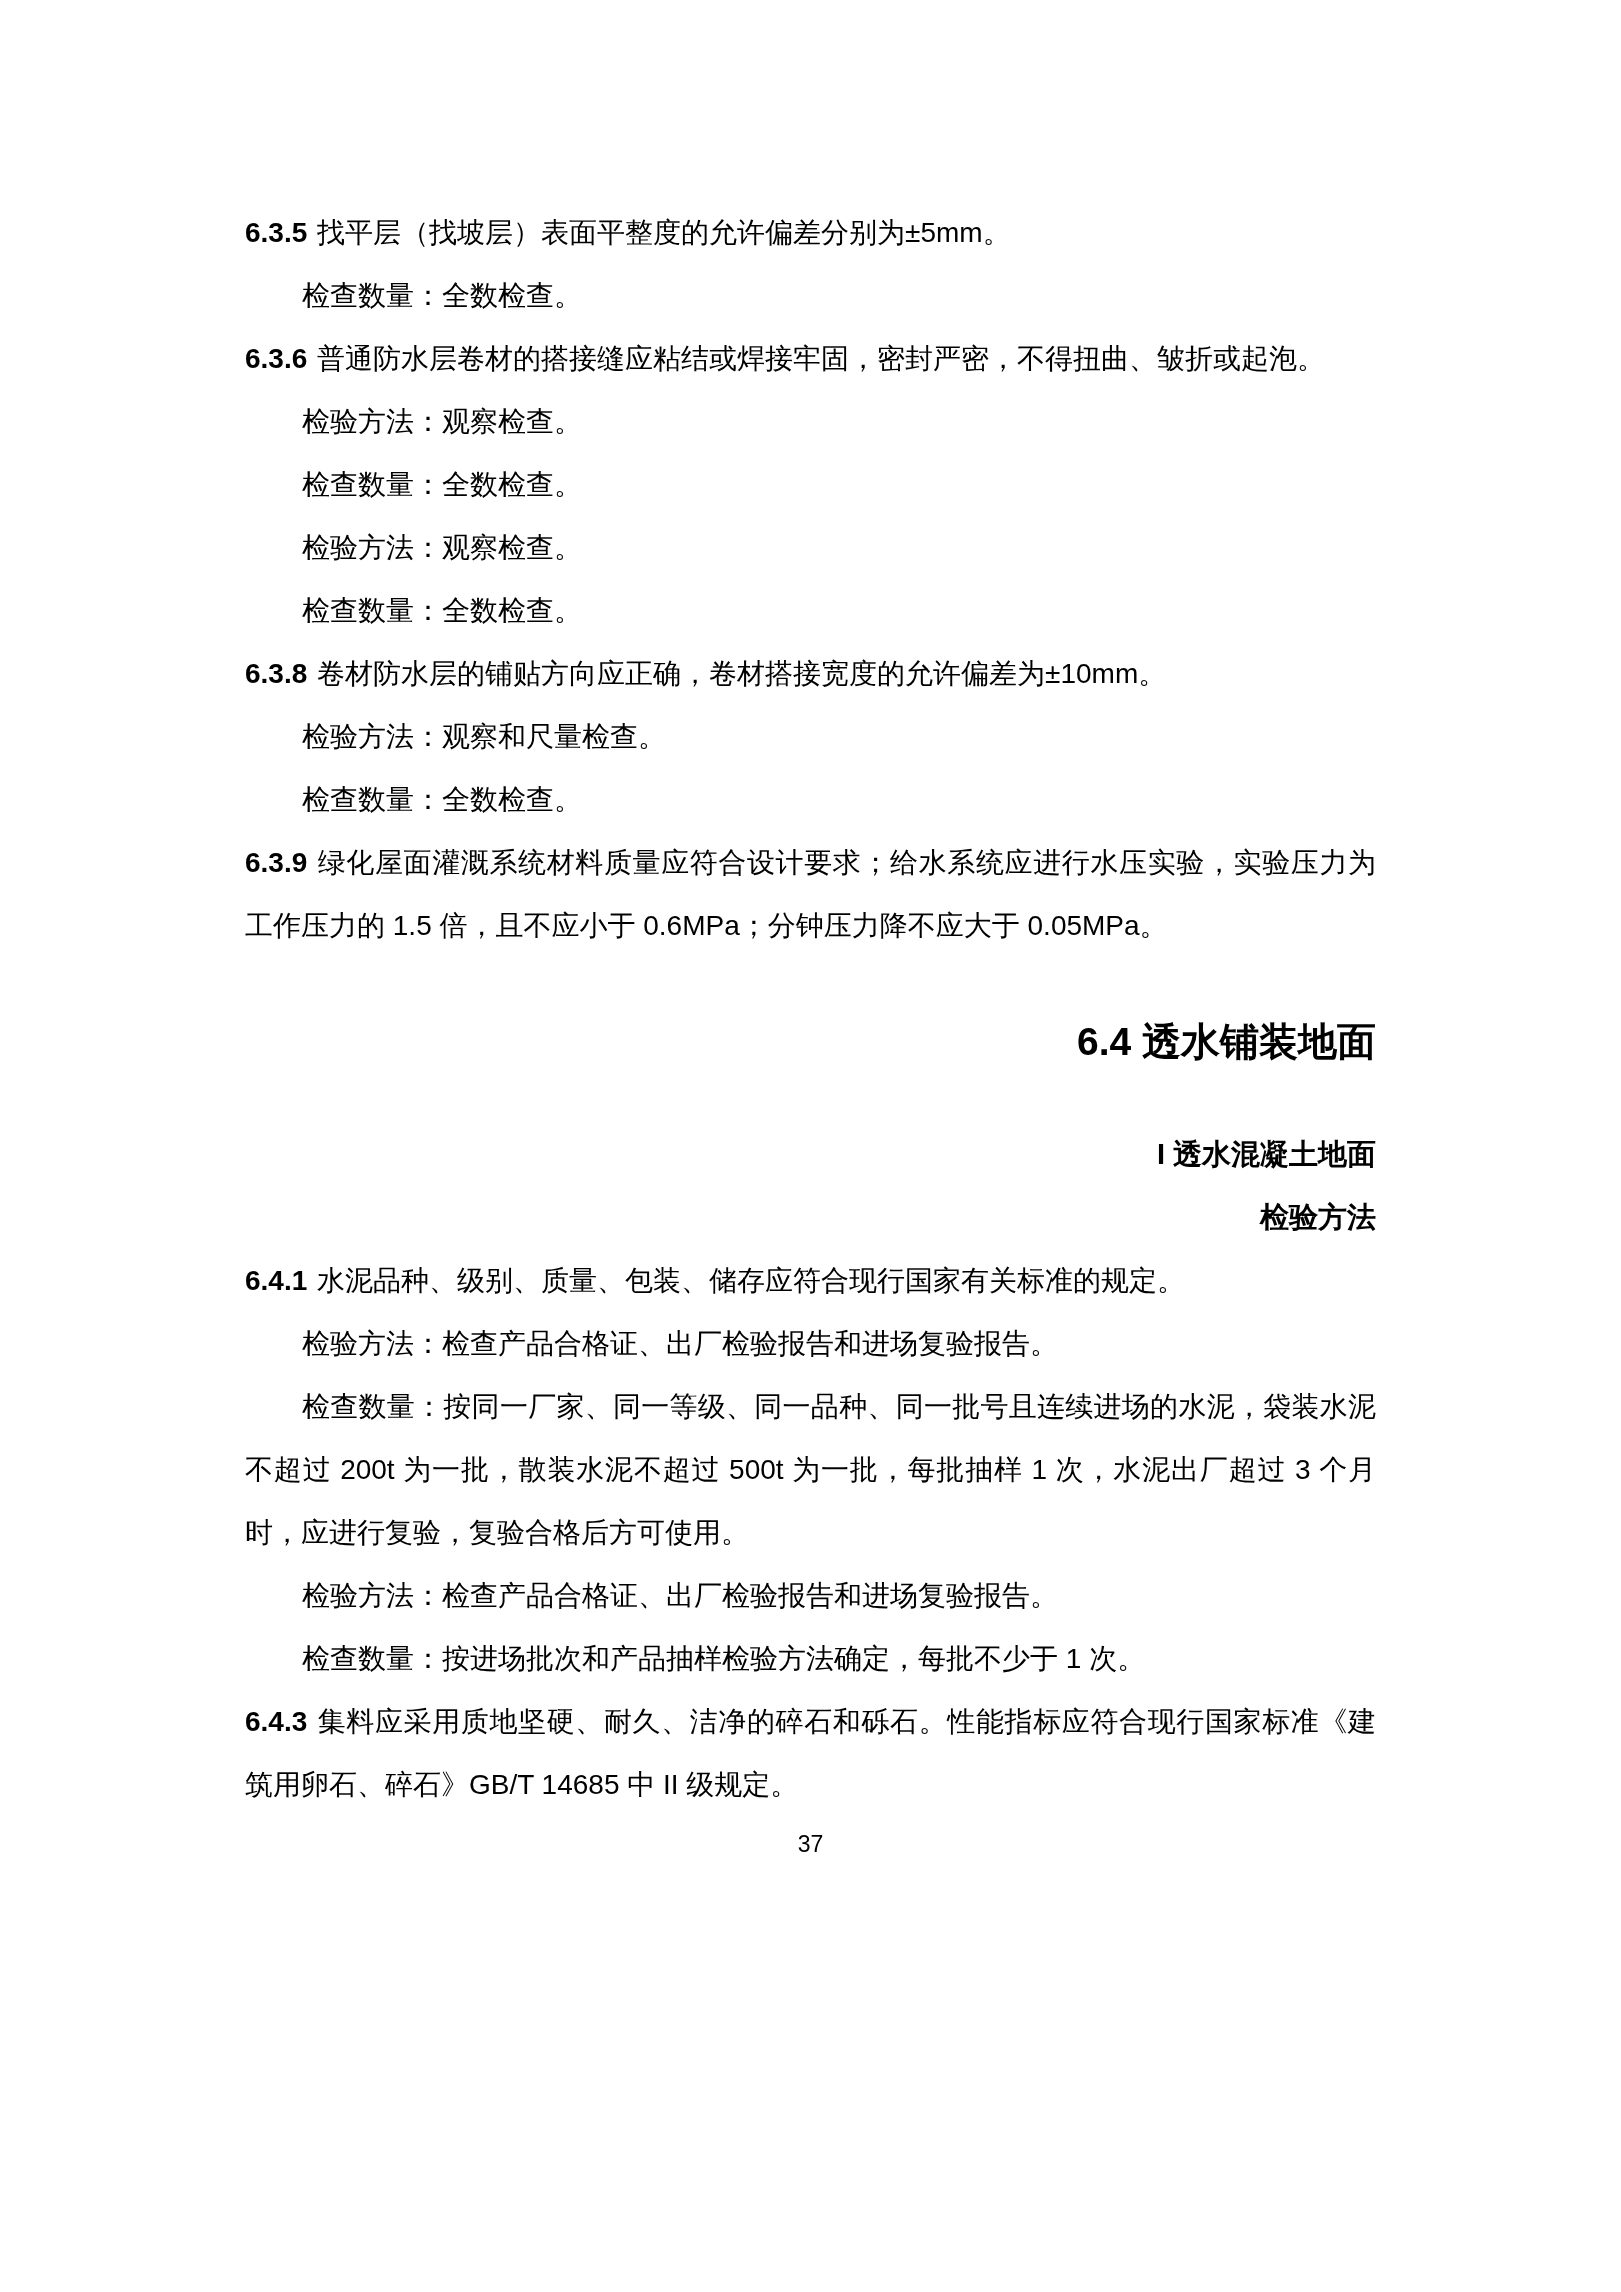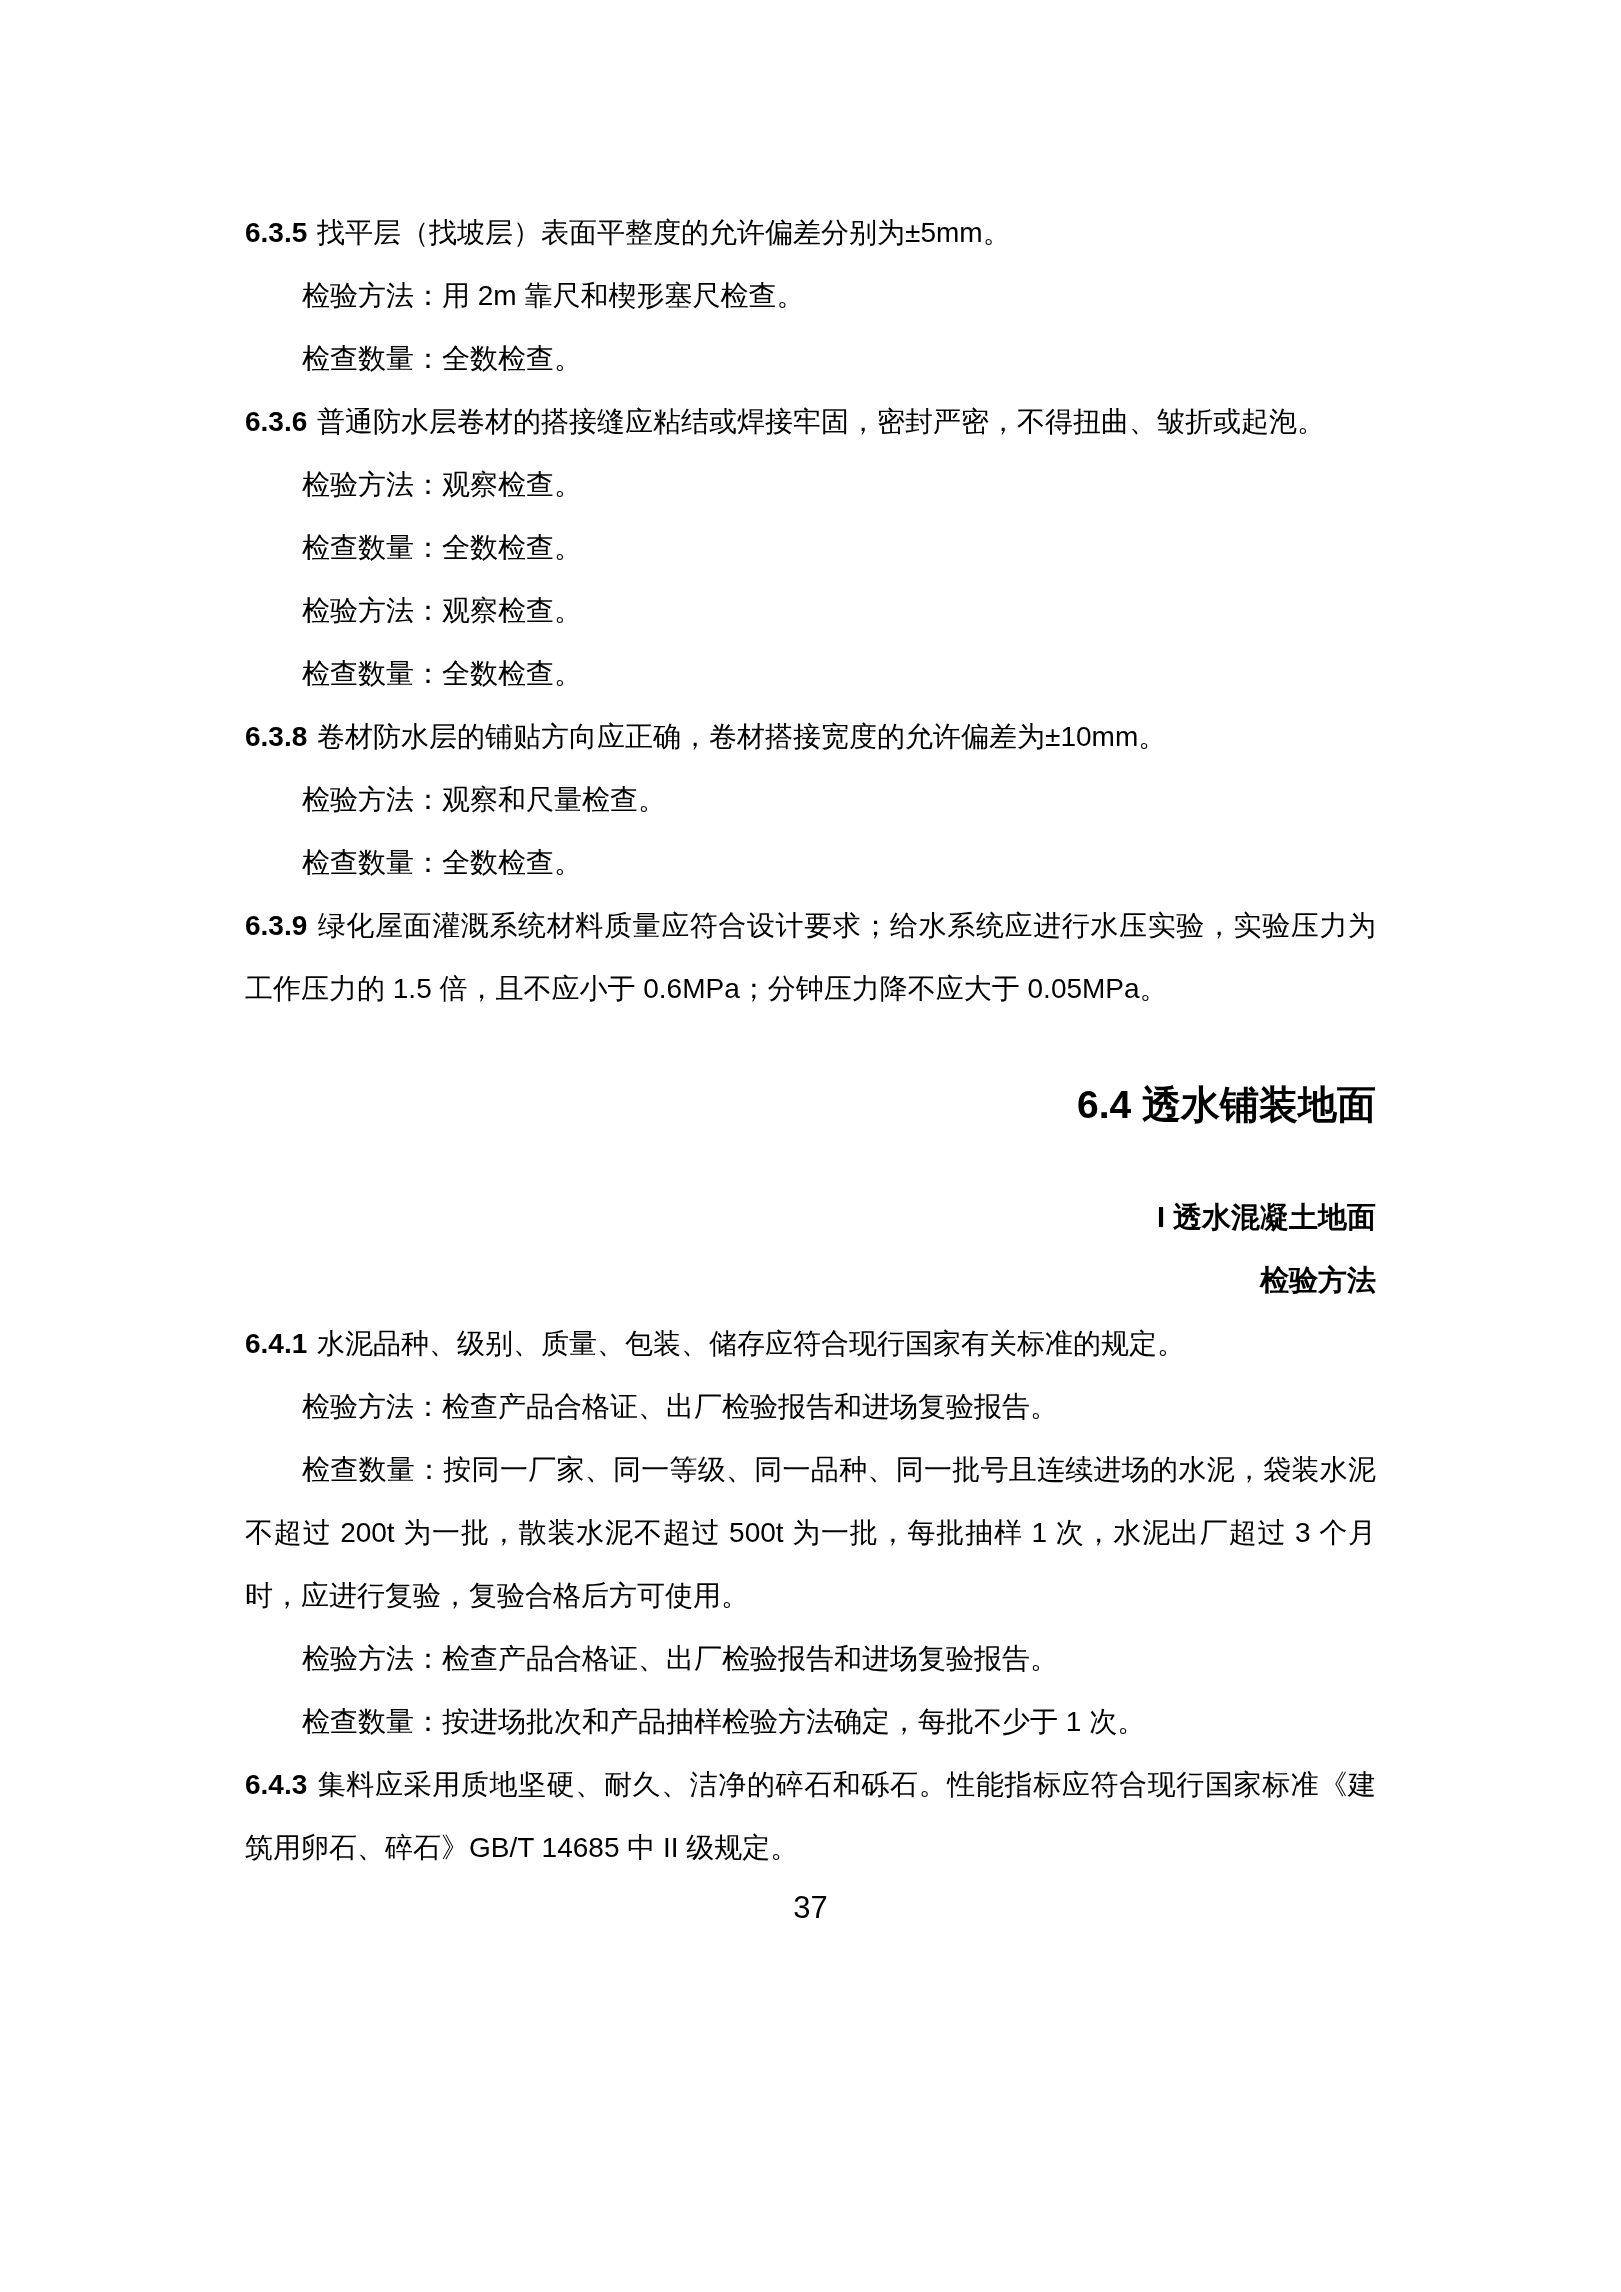--- a/index.html
+++ b/index.html
@@ -45,32 +45,31 @@
     font-size: 29px;
     font-weight: bold;
     text-align: right;
     line-height: 63px;
   }
   .sub-heading.first {
     margin-top: 40px;
   }
   .page-number {
     margin-top: 13.7px;
-    font-size: 31px;
+    font-size: 23px;
     line-height: 29px;
     text-align: center;
   }
 </style>
 </head>
 <body>
 
 <div class="page">
 
   <p class="body-par"><span class="clause-num">6.3.5</span><span>找平层（找坡层）表面平整度的允许偏差分别为±5mm。</span></p>
-  <p class="body-par indent">检验方法：用 2m 靠尺和楔形塞尺检查。</p>
   <p class="body-par indent">检查数量：全数检查。</p>
 
   <p class="body-par"><span class="clause-num">6.3.6</span><span>普通防水层卷材的搭接缝应粘结或焊接牢固，密封严密，不得扭曲、皱折或起泡。</span></p>
   <p class="body-par indent">检验方法：观察检查。</p>
   <p class="body-par indent">检查数量：全数检查。</p>
 
   <p class="body-par indent">检验方法：观察检查。</p>
   <p class="body-par indent">检查数量：全数检查。</p>
 
   <p class="body-par"><span class="clause-num">6.3.8</span><span>卷材防水层的铺贴方向应正确，卷材搭接宽度的允许偏差为±10mm。</span></p>

